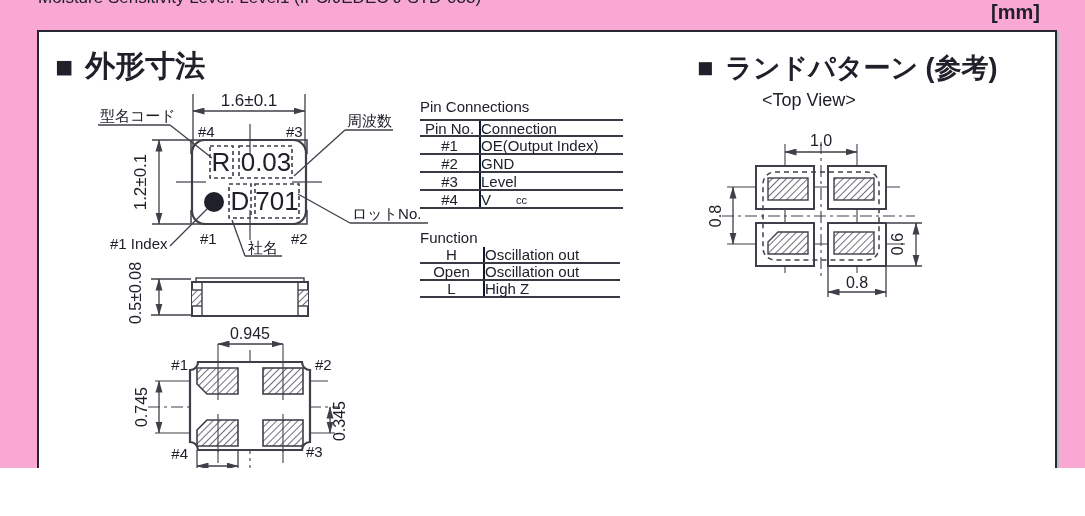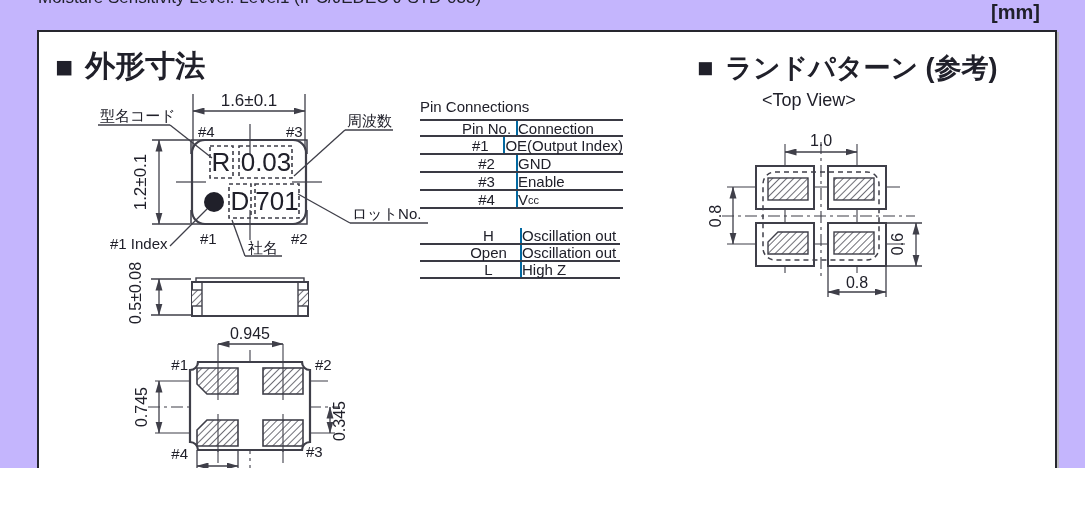--- a/index.html
+++ b/index.html
@@ -1,46 +1,46 @@
 <!DOCTYPE html>
 <html><head>
 <meta charset="utf-8">
 <style>
   html,body{margin:0;padding:0;background:#ffffff;}
-  #stage{position:relative;width:1085px;height:468px;background:#c4b5fd;overflow:hidden;
+  #stage{position:relative;width:1085px;height:468px;background:#f9a8d4;overflow:hidden;
          font-family:"Liberation Sans","DejaVu Sans",sans-serif;color:#20202a;}
   .abs{position:absolute;}
   
   #top-clip{left:38px;top:0;width:560px;height:9px;overflow:hidden;}
   #top-clip span{display:block;margin-top:-12px;font-size:17px;white-space:nowrap;color:#20202a;}
   #unit-label{left:991px;top:1px;font-size:20px;font-weight:bold;}
   
   #frame{left:37px;top:30px;width:1020px;height:476px;border:2px solid #26262e;
          box-sizing:border-box;background:#fff;box-shadow:2px 2px 0 #b9b9c0;}
   
   .sec-head{display:flex;align-items:center;gap:12px;font-weight:bold;white-space:nowrap;}
   #head-outline{left:55px;top:46px;font-size:30px;}
   #head-land{left:697px;top:50px;font-size:27px;}
   .sec-marker{line-height:1;}
   #subtitle-topview{left:762px;top:90px;font-size:18px;font-weight:400;}
   
   .dtable{font-size:15px;color:#20202a;}
   .tbl-title{height:22px;line-height:20px;}
   .trow{display:flex;align-items:stretch;border-bottom:2px solid #3a3a44;box-sizing:border-box;}
   .trow.first{border-top:2px solid #3a3a44;}
-  .c1{display:flex;align-items:center;justify-content:center;border-right:2px solid #0369a1;box-sizing:border-box;margin-left:37px;}
+  .c1{display:flex;align-items:center;justify-content:center;border-right:2px solid #0f172a;box-sizing:border-box;}
   .c2{display:flex;align-items:center;white-space:nowrap;}
   #pin-table{left:420px;top:97px;width:203px;}
   #pin-table .trow{height:18px;}
   #pin-table .c1{width:61px;}
   #fn-table{left:420px;top:228px;width:200px;}
   #fn-table .tbl-title{height:19px;}
   #fn-table .trow{height:17px;}
   #fn-table .c1{width:65px;}
-  .sub-caps{font-size:11px;align-self:flex-end;padding-bottom:1px;}
+  .sub-caps{font-size:11px;align-self:flex-end;padding-bottom:1px;margin-left:25px;}
   svg{overflow:visible;}
   svg text{fill:#20202a;font-family:"Liberation Sans","DejaVu Sans",sans-serif;}
 </style>
 </head>
 <body>
 
 <div id="stage">
 
   <div class="abs" id="top-clip">
     <span>Moisture Sensitivity Level: Level1 (IPC/JEDEC J-STD-033)</span>
@@ -285,32 +285,33 @@
     <div class="trow">
       <div class="c1">#1</div>
       <div class="c2">OE(Output Index)</div>
     </div>
     <div class="trow">
       <div class="c1">#2</div>
       <div class="c2">GND</div>
     </div>
     <div class="trow">
       <div class="c1">#3</div>
-      <div class="c2">Enable</div>
+      <div class="c2">Level</div>
     </div>
     <div class="trow">
       <div class="c1">#4</div>
       <div class="c2">
           <span>V</span>
           <span class="sub-caps">cc</span>
         </div>
     </div>
   </div>
 
   <div class="abs dtable" id="fn-table">
+    <div class="tbl-title">Function</div>
     <div class="trow">
       <div class="c1">H</div>
       <div class="c2">Oscillation out</div>
     </div>
     <div class="trow">
       <div class="c1">Open</div>
       <div class="c2">Oscillation out</div>
     </div>
     <div class="trow">
       <div class="c1">L</div>

